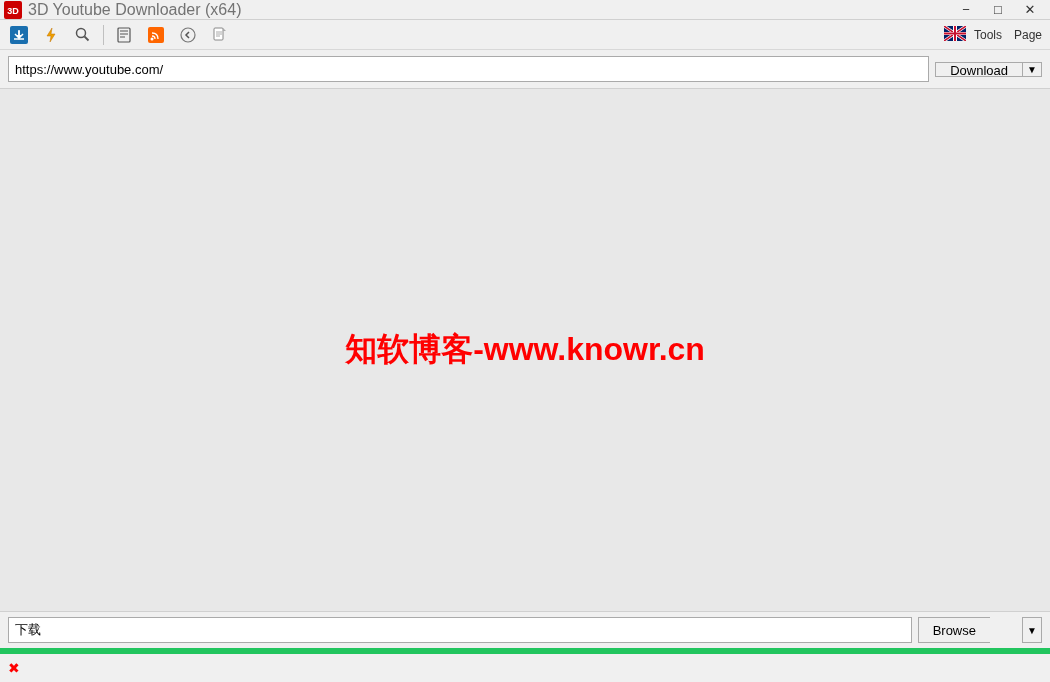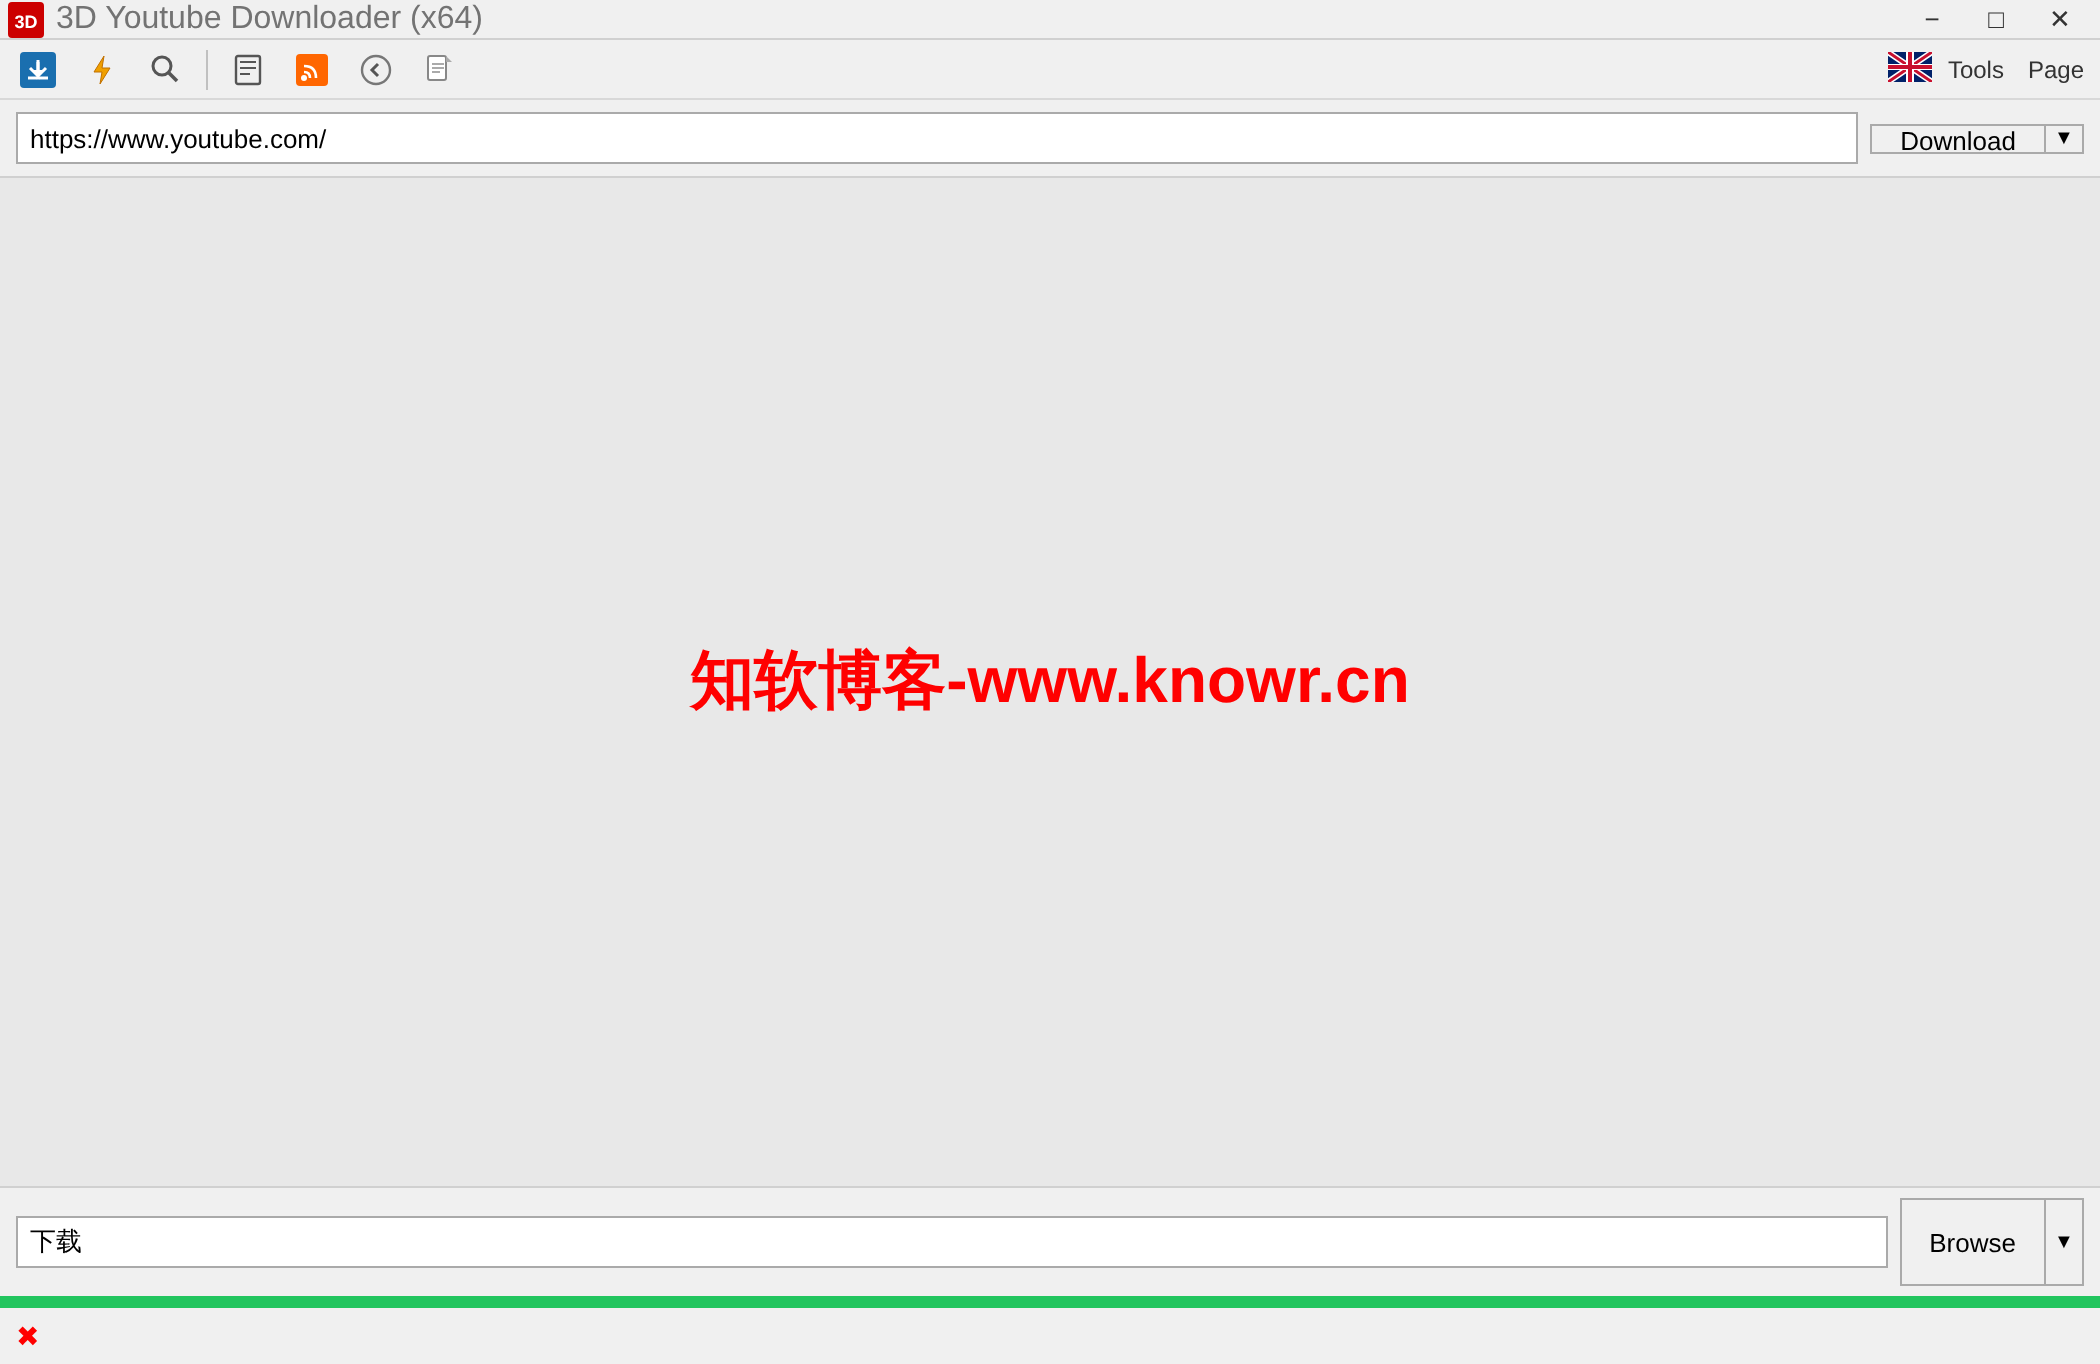--- a/index.html
+++ b/index.html
@@ -181,21 +181,22 @@
       flex: 1;
       height: 26px;
       border: 1px solid #aaa;
       padding: 0 6px;
       font-size: 13px;
       background: #fff;
       outline: none;
     }
     .browse-btn-group {
       display: flex;
-      height: 44px;
+      height: 26px;
+      gap: 32px;
     }
     .browse-btn {
       background: #f0f0f0;
       border: 1px solid #aaa;
       border-right: none;
       padding: 0 14px;
       font-size: 13px;
       cursor: pointer;
       white-space: nowrap;
     }

